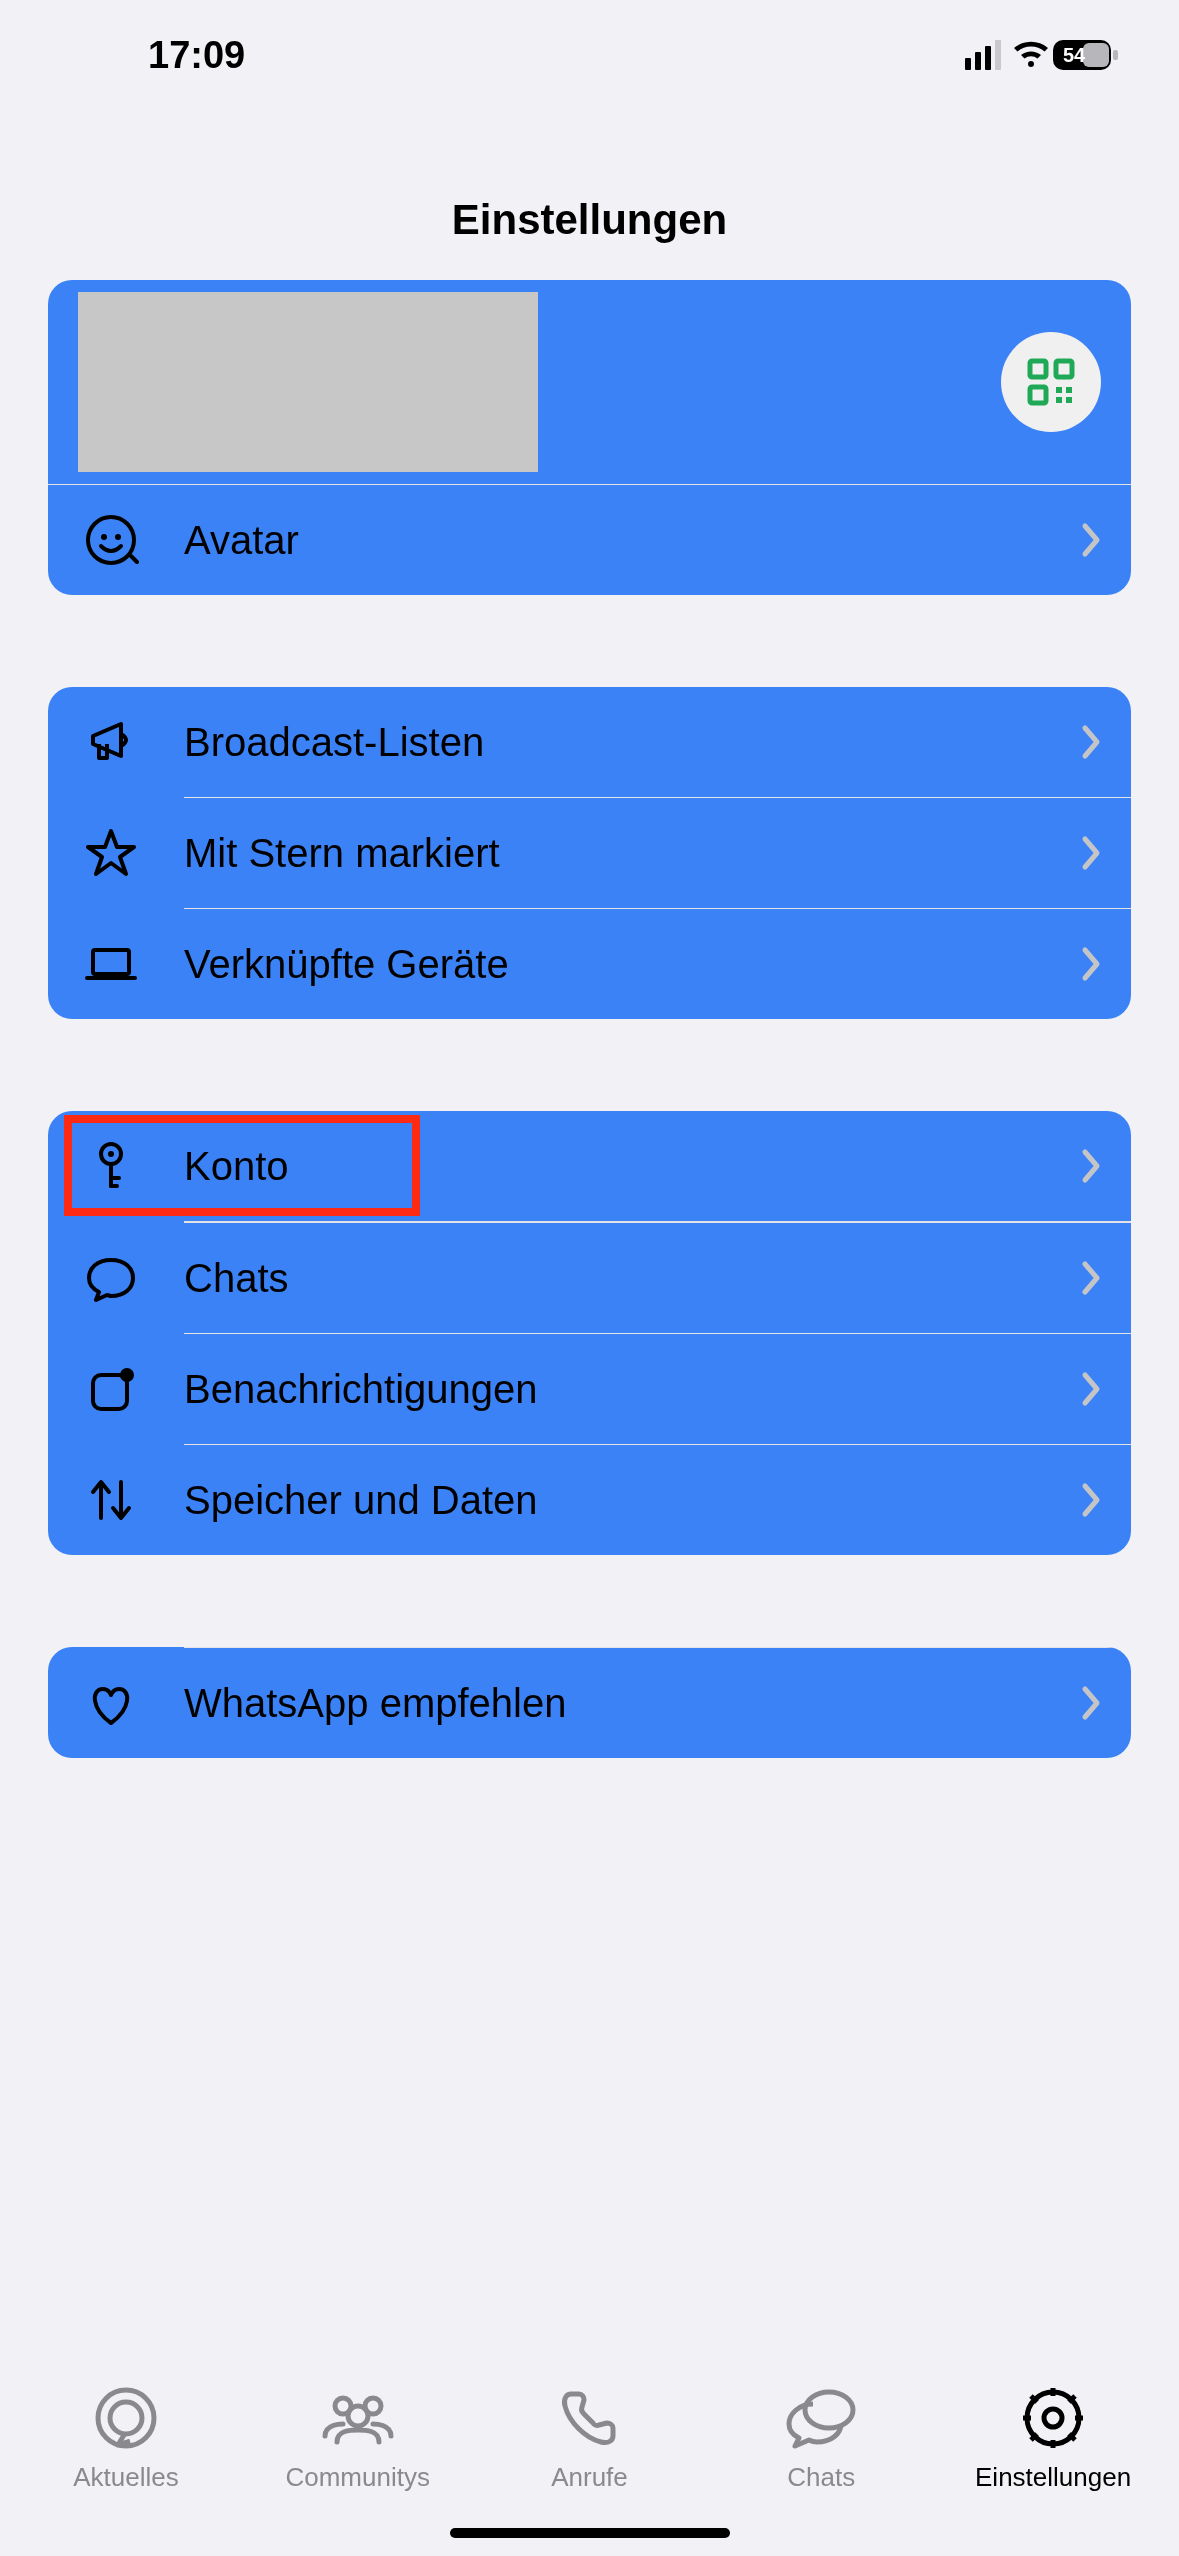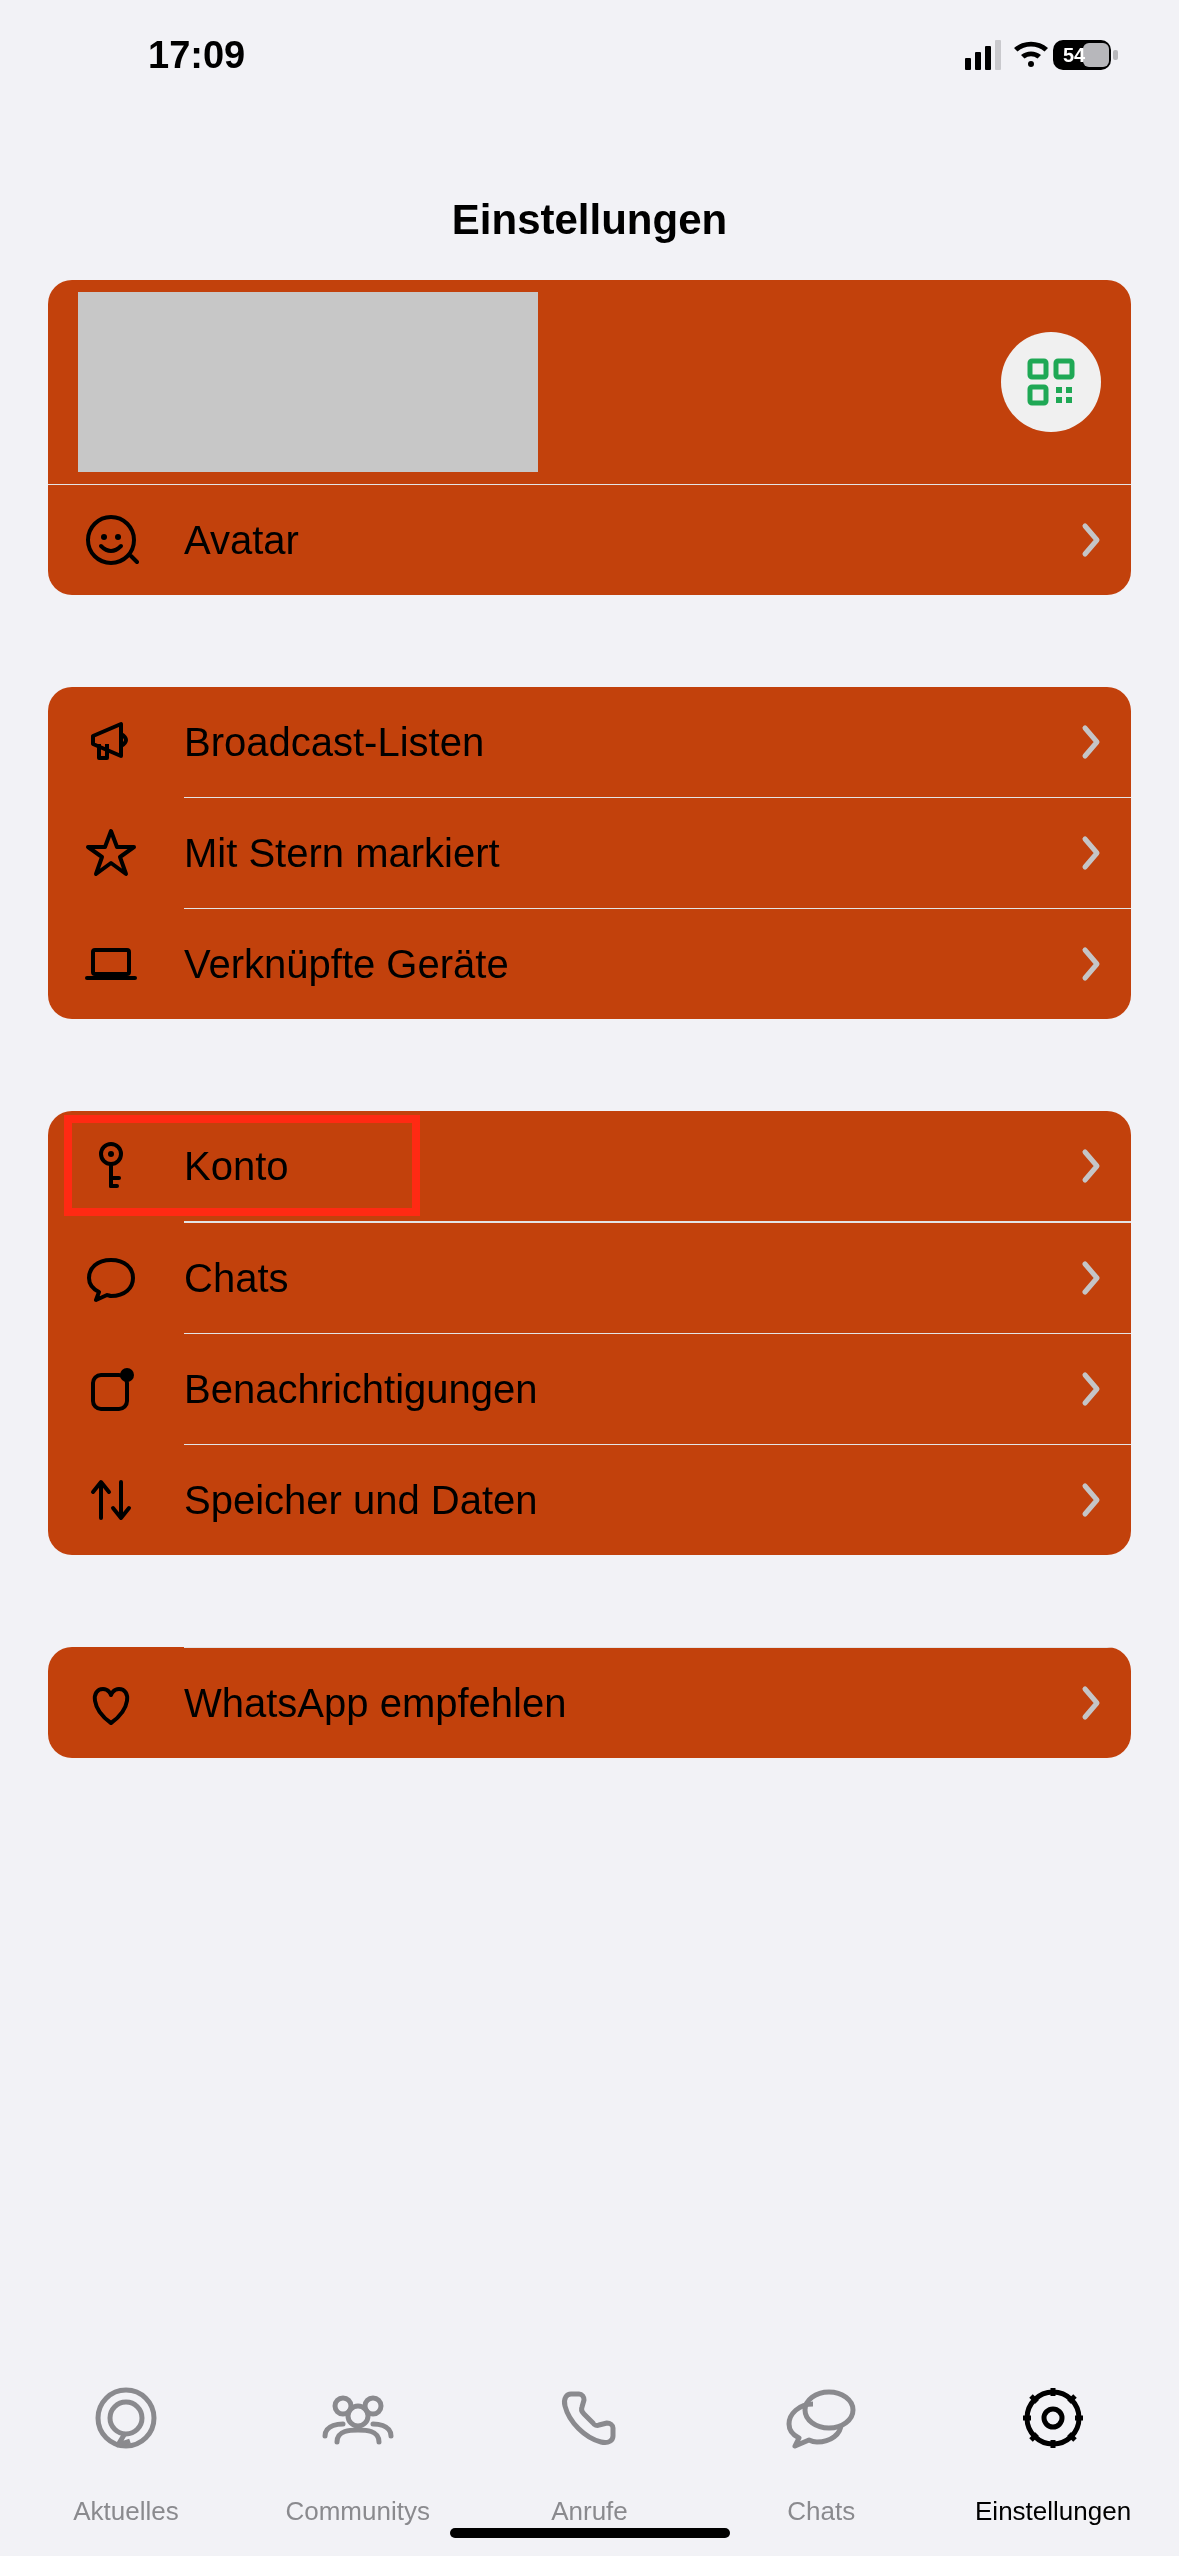--- a/index.html
+++ b/index.html
@@ -7,21 +7,21 @@
 
     .status-bar { height: 110px; display: flex; align-items: center; justify-content: space-between; padding: 0 60px 0 60px; font-size: 38px; font-weight: 600; }
     .status-bar .time { padding-left: 88px; text-align: right; }
     .status-right { display: flex; gap: 2px; align-items: center; }
     .status-icon svg { display: block; }
 
     .title-bar { text-align: center; font-size: 42px; font-weight: 700; padding: 86px 0 36px 0; }
 
     .content { padding: 0 48px; }
 
-    .card { background: #c2410c; border-radius: 24px; margin-bottom: 92px; overflow: hidden; }
+    .card { background: #3b82f6; border-radius: 24px; margin-bottom: 92px; overflow: hidden; }
 
     .profile-row { display: flex; align-items: center; padding: 12px 30px 12px 30px; min-height: 180px; }
     .profile-name-redacted { width: 460px; height: 180px; background: #c7c7c7; }
     .profile-spacer { flex: 1; }
     .qr-wrap { width: 100px; height: 100px; border-radius: 50%; background: #f0f0f0; display:flex; align-items:center; justify-content:center; }
     .qr-wrap svg { display:block; }
 
     .row { display: flex; align-items: center; min-height: 110px; padding: 0 28px 0 28px; }
     .row .icon { width: 70px; display: flex; align-items: center; justify-content: center; flex-shrink: 0; }
     .row .icon svg { display:block; }
@@ -31,21 +31,21 @@
     .row .chevron svg { display:block; }
 
     .row-border { margin-left: 136px; height: 1px; background: #e4e4e6; }
 
     .row.highlighted { position: relative; }
     .row.highlighted::after { content: ""; position: absolute; left: 16px; top: 4px; width: 356px; height: 101px; border: 8px solid #ff2a13; box-sizing: border-box; }
 
     .tabbar { position: absolute; bottom: 0; left: 0; width: 1179px; height: 186px; display: flex; justify-content: space-around; padding: 12px 10px 0 10px; }
     .tab { flex:1; display: flex; flex-direction: column; align-items: center; gap: 8px; }
     .tab svg { display:block; }
-    .tab .tab-label { font-size: 26px; color: #8a8a8e; margin-top: 34px; }
+    .tab .tab-label { font-size: 26px; color: #8a8a8e; }
     .tab.active .tab-label { color: #000; font-weight: 500; }
 
     .home-indicator { position: absolute; bottom: 18px; left: 50%; transform: translateX(-50%); width: 280px; height: 10px; background: #000; border-radius: 6px; }
   </style>
 </head>
 <body>
 
 <div class="status-bar">
   <div class="time">17:09</div>
   <div class="status-right">

